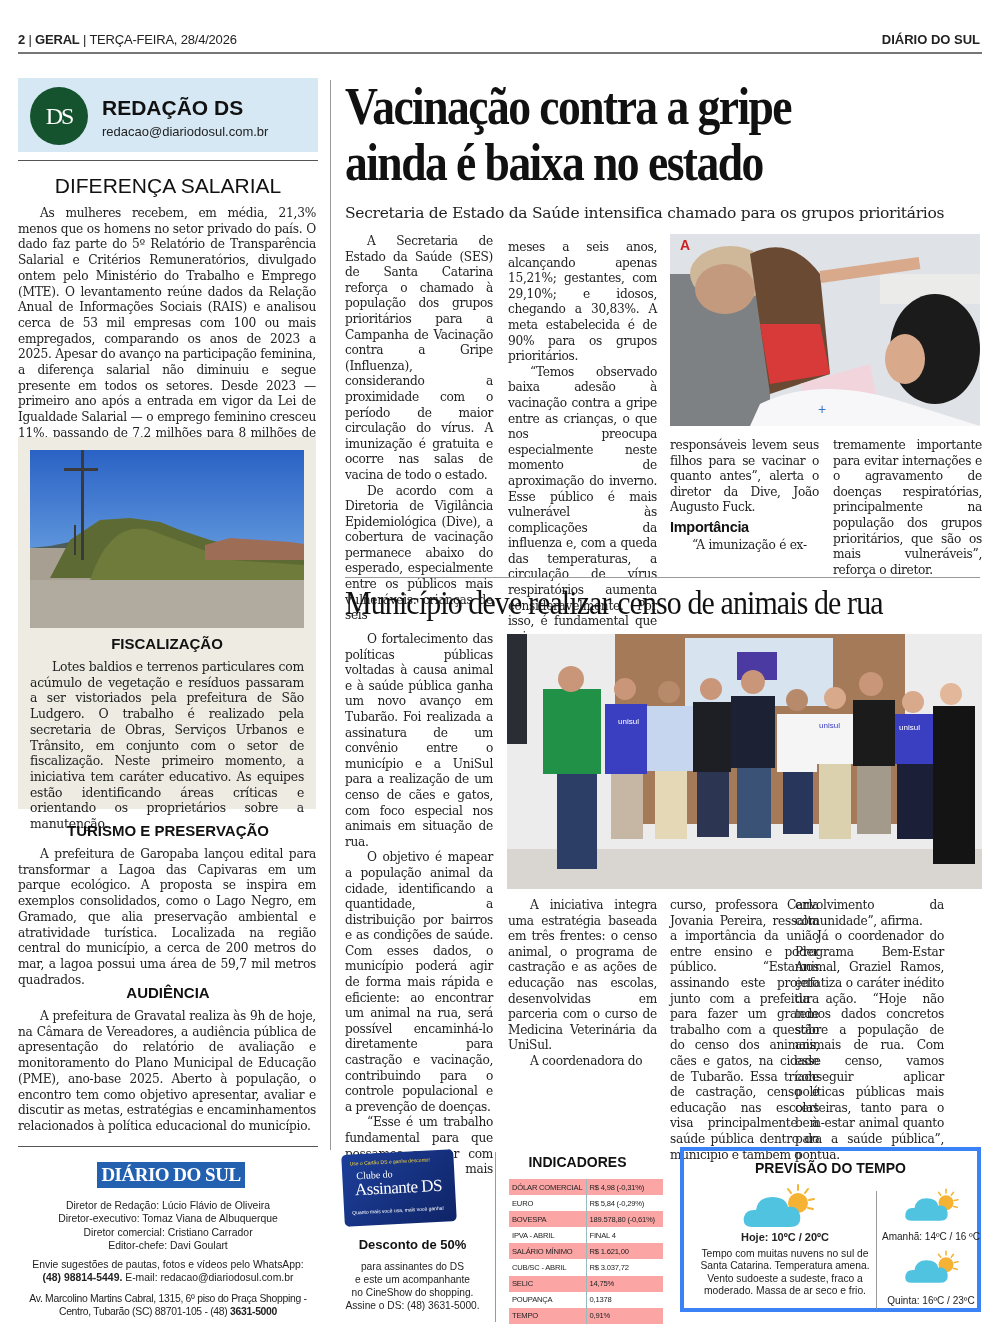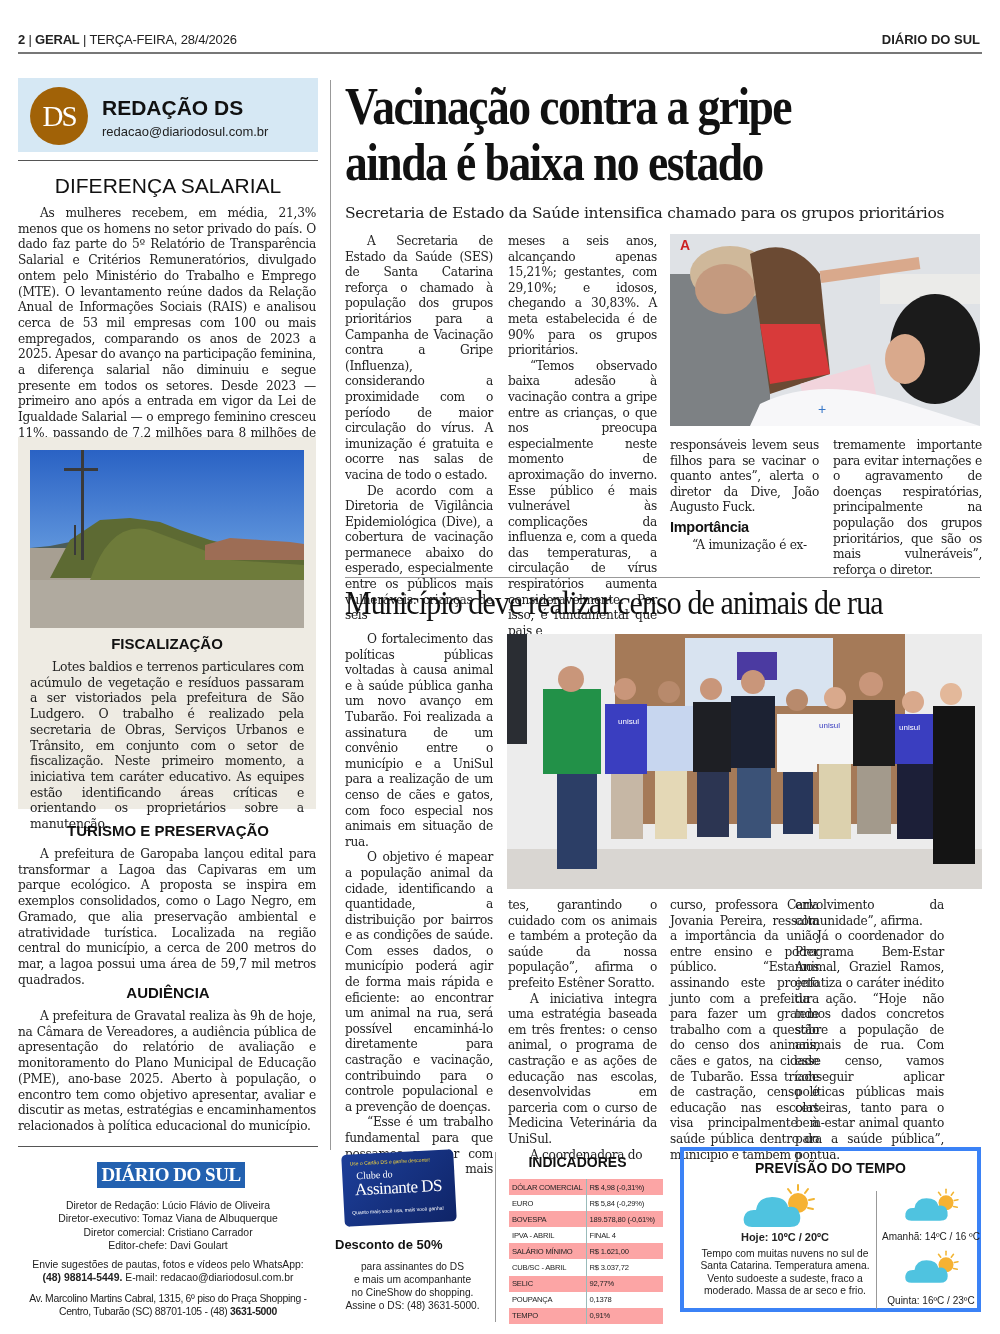--- a/index.html
+++ b/index.html
@@ -8,21 +8,21 @@
   .abs { position: absolute; }
 
   
   .folio { left: 18px; top: 32px; font-size: 13px; font-family: "Liberation Sans", sans-serif; color:#222; letter-spacing: -0.2px; }
   .folio b { font-weight: 700; }
   .paper-name { right: 20px; top: 32px; font-size: 13px; font-weight: 700; font-family: "Liberation Sans", sans-serif; }
   .top-rule { left: 18px; right: 18px; top: 52px; height: 2px; background: #777; }
 
   
   .redacao-box { left: 18px; top: 78px; width: 300px; height: 74px; background: #d6e8f4; }
-  .ds-circle { position:absolute; left: 12px; top: 9px; width: 58px; height: 58px; border-radius: 50%; background: #a16207; color: #fff; font-family: "Liberation Serif", serif; font-size: 29px; text-align: center; line-height: 58px; letter-spacing: -2px; }
+  .ds-circle { position:absolute; left: 12px; top: 9px; width: 58px; height: 58px; border-radius: 50%; background: #14532d; color: #fff; font-family: "Liberation Serif", serif; font-size: 24px; text-align: center; line-height: 58px; letter-spacing: -2px; }
   .redacao-title { position:absolute; left: 84px; top: 18px; font-family: "Liberation Sans", sans-serif; font-weight: 700; font-size: 21px; color:#111; }
   .redacao-email { position:absolute; left: 84px; top: 46px; font-family: "Liberation Sans", sans-serif; font-size: 13px; color:#222; }
   .rule-l1 { left: 18px; top: 160px; width: 300px; height: 1px; background: #555; }
 
   .sec-title { font-family: "Liberation Sans", sans-serif; font-size: 21px; text-align: center; color:#111; }
   .sec-head { font-family: "Liberation Sans", sans-serif; font-weight: 700; font-size: 15px; text-align: center; color:#111; }
   .body-text { font-family: "DejaVu Serif", serif; font-size: 12.2px; line-height: 15.7px; text-align: justify; color:#222; letter-spacing: -0.25px; }
   .body-text p { text-indent: 22px; }
 
   .fisc-box { left: 18px; top: 437px; width: 298px; height: 372px; background: #eeebe3; }
@@ -43,21 +43,21 @@
 
   .rule-mid { left: 345px; top: 577px; width: 635px; height: 1px; background: #999; }
   .headline2 { left: 345px; top: 584px; font-family: "Liberation Serif", serif; font-size: 34px; color:#111; letter-spacing: -1px; white-space: nowrap; transform: scaleX(0.88); transform-origin: left top; }
 
   
   .card { left: 343px; top: 1152px; width: 112px; height: 72px; background: linear-gradient(135deg,#1d3f9a,#0f2467); border-radius: 5px; color:#fff; transform: rotate(-3deg); }
   .card .c1 { position:absolute; left: 8px; top: 6px; font-size: 5px; color:#f3d43b; font-family: "Liberation Sans", sans-serif; }
   .card .c2 { position:absolute; left: 14px; top: 16px; font-family: "Liberation Serif", serif; font-size: 10px; }
   .card .c3 { position:absolute; left: 12px; top: 26px; font-family: "Liberation Serif", serif; font-size: 17px; letter-spacing:-0.5px; }
   .card .c4 { position:absolute; left: 8px; top: 55px; font-size: 5px; font-family: "Liberation Sans", sans-serif; }
-  .promo-title { left: 335px; top: 1237px; width: 155px; font-family: "Liberation Sans", sans-serif; font-weight: 700; font-size: 13px; color:#111; }
+  .promo-title { left: 335px; top: 1237px; width: 155px; text-align: center; font-family: "Liberation Sans", sans-serif; font-weight: 700; font-size: 13px; color:#111; }
   .promo-text { left: 335px; top: 1260px; width: 155px; text-align: center; font-family: "Liberation Sans", sans-serif; font-size: 10.2px; line-height: 13px; color:#222; }
 
   .ind-title { left: 505px; top: 1154px; width: 145px; text-align: center; font-family: "Liberation Sans", sans-serif; font-weight: 700; font-size: 14px; color:#111; }
   .ind-table { left: 509px; top: 1179px; width: 154px; border-collapse: collapse; font-family: "Liberation Sans", sans-serif; font-size: 7.6px; color:#222; letter-spacing: -0.2px; }
   .ind-table td { height: 16.1px; padding: 0 3px; vertical-align: middle; white-space: nowrap; }
   .ind-table td:first-child { width: 77px; border-right: 1px solid #9bb; }
   .ind-table tr.odd td { background: #fca5a5; }
 
   .weather-box { left: 680px; top: 1147px; width: 301px; height: 165px; border: 4px solid #3b82f6; }
   .w-title { position:absolute; left: 0; right: 0; top: 9px; text-align: center; font-family: "Liberation Sans", sans-serif; font-weight: 700; font-size: 14px; color:#111; }
@@ -152,21 +152,21 @@
 <div class="abs headline1">
   <div>Vacinação contra a gripe</div>
   <div>ainda é baixa no estado</div>
 </div>
 <div class="abs subhead1">Secretaria de Estado da Saúde intensifica chamado para os grupos prioritários</div>
 
 <div class="abs story-col" style="left:345px; top:234px; width:148px;">
   <p>A Secretaria de Estado da Saúde (SES) de Santa Catarina reforça o chamado à população dos grupos prioritários para a Campanha de Vacinação contra a Gripe (Influenza), considerando a proximidade com o período de maior circulação do vírus. A imunização é gratuita e ocorre nas salas de vacina de todo o estado.</p>
   <p>De acordo com a Diretoria de Vigilância Epidemiológica (Dive), a cobertura de vacinação permanece abaixo do esperado, especialmente entre os públicos mais vulneráveis: crianças de seis</p>
 </div>
-<div class="abs story-col" style="left:508px; top:234px; width:149px;">
+<div class="abs story-col" style="left:508px; top:240px; width:149px;">
   <p style="text-indent:0">meses a seis anos, alcançando apenas 15,21%; gestantes, com 29,10%; e idosos, chegando a 30,83%. A meta estabelecida é de 90% para os grupos prioritários.</p>
   <p>“Temos observado baixa adesão à vacinação contra a gripe entre as crianças, o que nos preocupa especialmente neste momento de aproximação do inverno. Esse público é mais vulnerável às complicações da influenza e, com a queda das temperaturas, a circulação de vírus respiratórios aumenta consideravelmente. Por isso, é fundamental que pais e</p>
 </div>
 
 <div class="abs" style="left:670px; top:234px; width:310px; height:192px; overflow:hidden;">
   <svg width="310" height="192" viewBox="0 0 310 192">
     <rect width="310" height="192" fill="#dfe2e6"></rect>
     <rect x="210" y="40" width="100" height="30" fill="#ebebe9"></rect>
     <rect x="0" y="40" width="100" height="152" fill="#7d8184"></rect>
     <ellipse cx="60" cy="40" rx="40" ry="28" fill="#cfb89a"></ellipse>
@@ -241,42 +241,41 @@
       <rect x="426" y="72" width="42" height="158" fill="#141414"></rect>
         <circle cx="444" cy="60" r="11" fill="#e3b89a"></circle>
     </g>
     <text x="111" y="90" font-size="8" fill="#fff" font-family="Liberation Sans, sans-serif">unisul</text>
     <text x="312" y="94" font-size="8" fill="#3a3ec0" font-family="Liberation Sans, sans-serif">unisul</text>
     <text x="392" y="96" font-size="8" fill="#fff" font-family="Liberation Sans, sans-serif">unisul</text>
   </svg>
 </div>
 
 <div class="abs story-col" style="left:508px; top:898px; width:149px;">
-  <p style="text-indent:0">tes, garantindo o cuidado com os animais e também a proteção da saúde da nossa população”, afirma o prefeito Estêner Soratto.</p>
   <p>A iniciativa integra uma estratégia baseada em três frentes: o censo animal, o programa de castração e as ações de educação nas escolas, desenvolvidas em parceria com o curso de Medicina Veterinária da UniSul.</p>
   <p>A coordenadora do</p>
 </div>
 <div class="abs story-col" style="left:670px; top:898px; width:149px;">
   <p style="text-indent:0">curso, professora Carla Jovania Pereira, ressalta a importância da união entre ensino e poder público. “Estamos assinando este projeto junto com a prefeitura para fazer um grande trabalho com a questão do censo dos animais, cães e gatos, na cidade de Tubarão. Essa tríade de castração, censo e educação nas escolas visa principalmente à saúde pública dentro do município e também o</p>
 </div>
 <div class="abs story-col" style="left:795px; top:898px; width:149px;">
   <p style="text-indent:0">envolvimento da comunidade”, afirma.</p>
   <p>Já o coordenador do Programa Bem-Estar Animal, Graziel Ramos, enfatiza o caráter inédito da ação. “Hoje não temos dados concretos sobre a população de animais de rua. Com esse censo, vamos conseguir aplicar políticas públicas mais certeiras, tanto para o bem-estar animal quanto para a saúde pública”, pontua.</p>
 </div>
 
 <div class="abs card">
   <div class="c1">Use o Cartão DS e ganhe desconto!</div>
   <div class="c2">Clube do</div>
   <div class="c3">Assinante DS</div>
   <div class="c4">Quanto mais você usa, mais você ganha!</div>
 </div>
 <div class="abs promo-title">Desconto de 50%</div>
 <div class="abs promo-text">
   <div>para assinantes do DS</div>
-  <div>e mais um acompanhante</div>
+  <div>e este um acompanhante</div>
   <div>no CineShow do shopping.</div>
   <div style="">Assine o DS: (48) 3631-5000.</div>
 </div>
 
 <div class="abs col-divider" style="left:495px; top:1152px; height:170px;"></div>
 
 <div class="abs ind-title">INDICADORES</div>
 <table class="abs ind-table">
   <tbody>
     <tr class="odd">
@@ -298,21 +297,21 @@
     <tr class="odd">
         <td>SALÁRIO MÍNIMO</td>
         <td>R$ 1.621,00</td>
       </tr>
     <tr>
         <td>CUB/SC - ABRIL</td>
         <td>R$ 3.037,72</td>
       </tr>
     <tr class="odd">
         <td>SELIC</td>
-        <td>92,77%</td>
+        <td>14,75%</td>
       </tr>
     <tr>
         <td>POUPANÇA</td>
         <td>0,1378</td>
       </tr>
     <tr class="odd">
         <td>TEMPO</td>
         <td>0,91%</td>
       </tr>
   </tbody>

